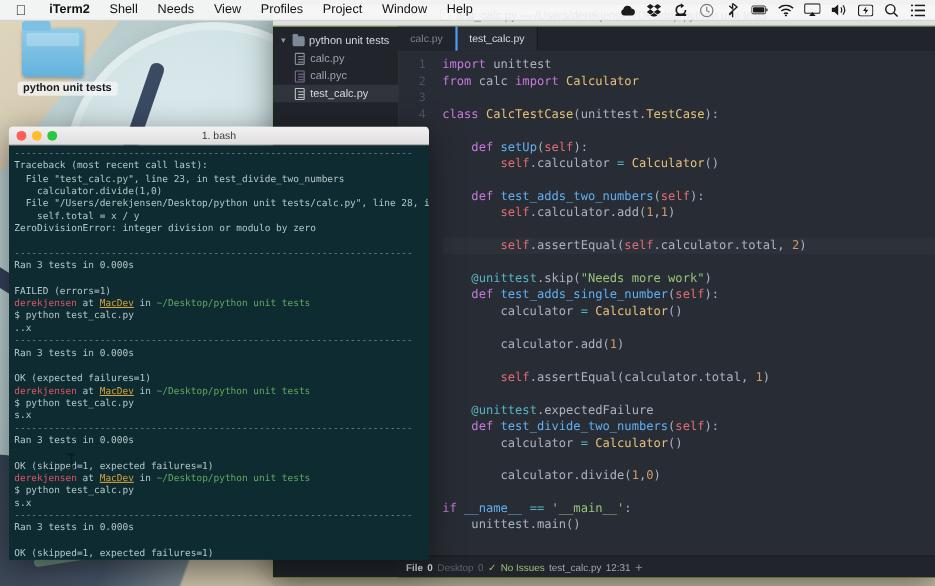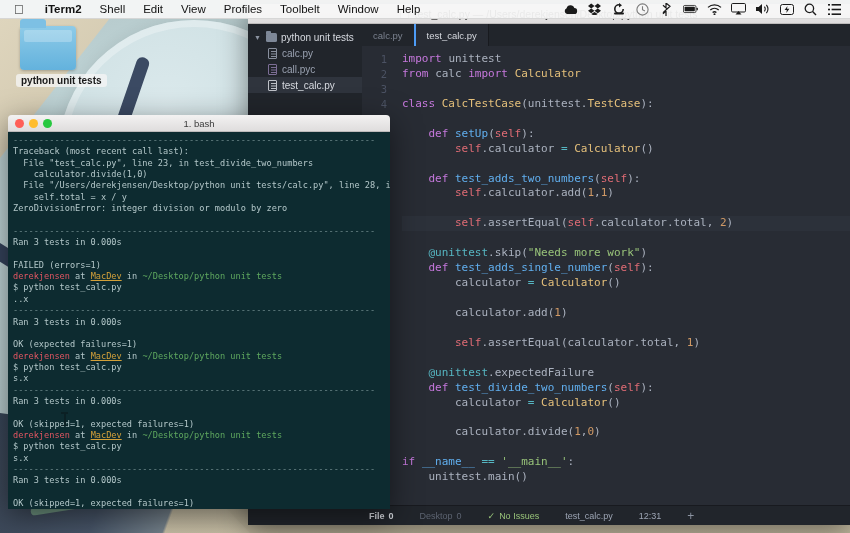--- a/index.html
+++ b/index.html
@@ -219,21 +219,21 @@
   .str  { color: #98c379; }
   .num  { color: #d19a66; }
   .dec  { color: #56b6c2; }
   .pln  { color: #abb2bf; }
   .op   { color: #56b6c2; }
 
   
   #status-bar {
     height: 20px; flex: 0 0 20px; background: #21252b;
     display: flex; align-items: center; font-size: 9px; color: #9da5b4;
-    padding: 0 7px; gap: 26px; border-top: 1px solid #181a1f;
+    padding: 0 7px; gap: 4px; border-top: 1px solid #181a1f;
   }
   #status-bar .grp { display: flex; align-items: center; gap: 4px; }
   .sb-badge { color: #d7dae0; font-weight: bold; }
   .sb-dim { color: #5c6370; }
   .sb-ok { color: #98c379; }
   #status-right { margin-left: auto; display: flex; align-items: center; gap: 11px; }
   .sb-update-ico {
     width: 9px; height: 9px; border: 1px solid #9da5b4; border-radius: 1.5px;
     display: inline-block; position: relative; margin-right: 2px;
   }
@@ -309,24 +309,24 @@
 
 <div id="desktop-folder">
   <div class="folder-glyph"></div>
   <span class="label">python unit tests</span>
 </div>
 
 <div id="menubar">
   <span class="apple-logo"></span>
   <span class="menu-item app-name">iTerm2</span>
   <span class="menu-item">Shell</span>
-  <span class="menu-item">Edit</span>
+  <span class="menu-item">Needs</span>
   <span class="menu-item">View</span>
   <span class="menu-item">Profiles</span>
-  <span class="menu-item">Toolbelt</span>
+  <span class="menu-item">Project</span>
   <span class="menu-item">Window</span>
   <span class="menu-item">Help</span>
 
   <span id="menubar-right">
     <span class="tray-icon">
       <svg width="15" height="11" viewBox="0 0 15 11">
           <path d="M4 10h7a3 3 0 0 0 .3-6A4 4 0 0 0 3.6 4.3 3 3 0 0 0 4 10z" fill="#1b1b1b"></path>
         </svg>
     </span>
     <span class="tray-icon">

